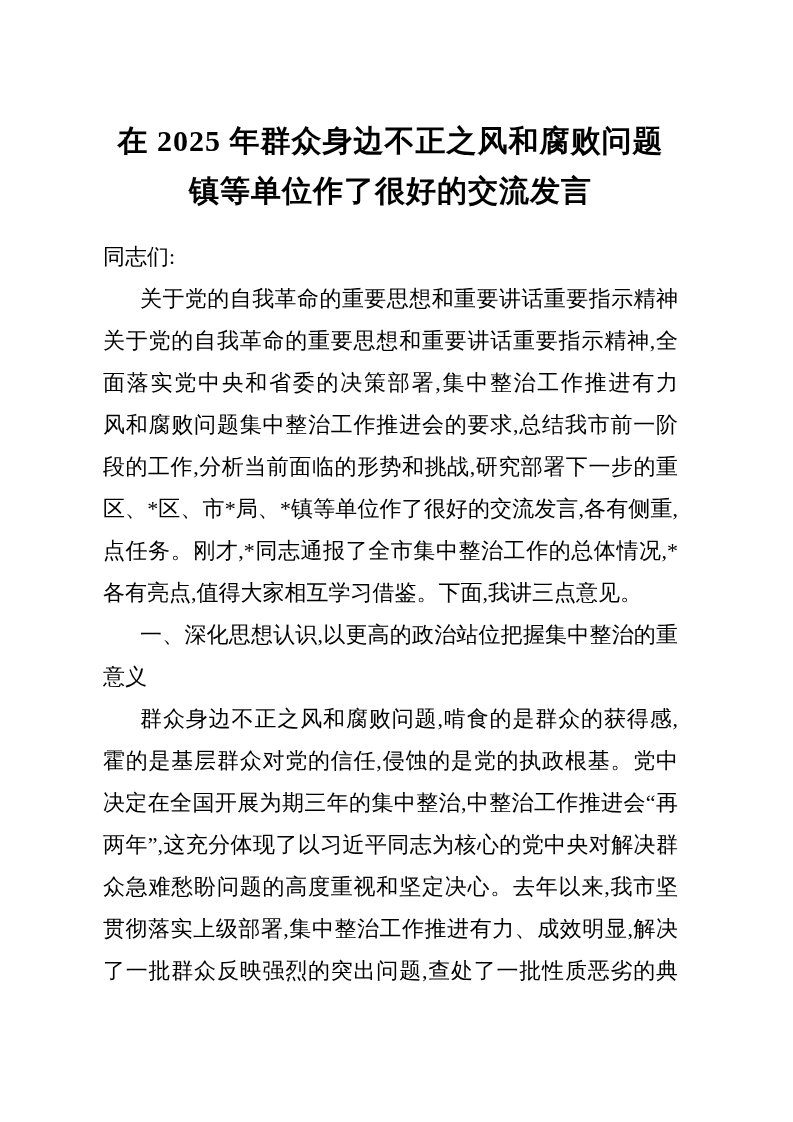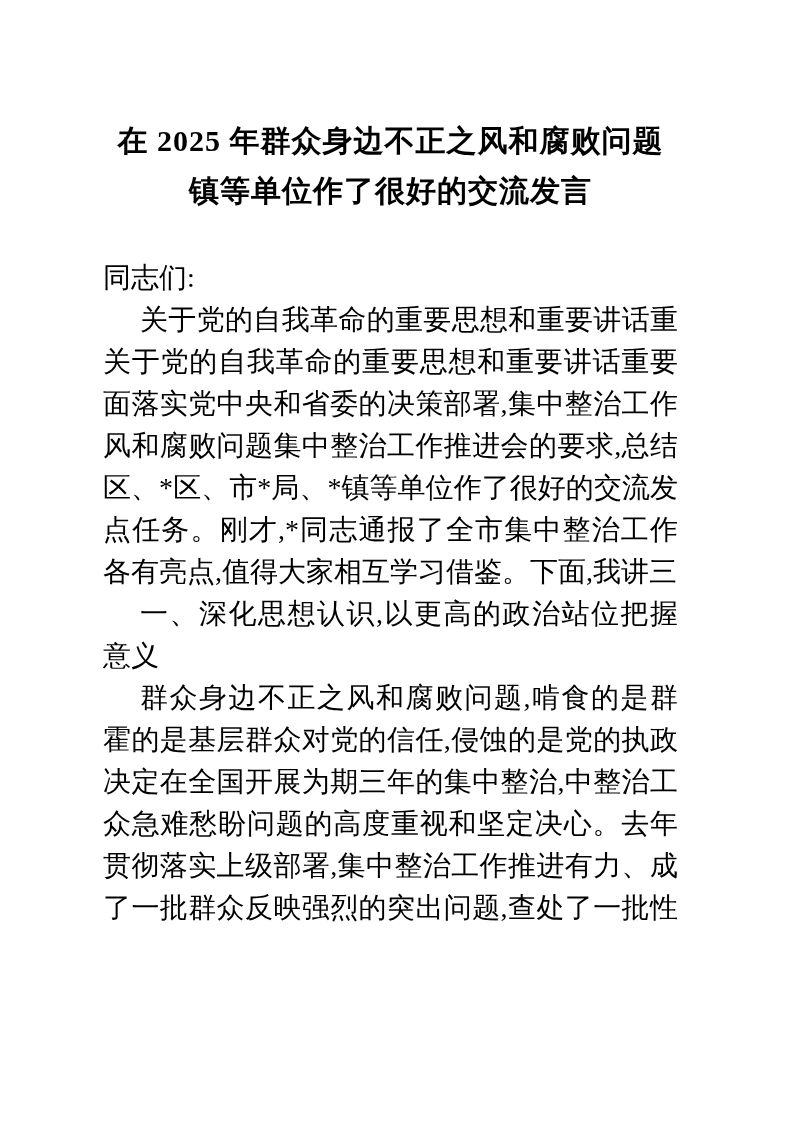--- a/index.html
+++ b/index.html
@@ -23,22 +23,22 @@
     line-height: 50px;
     font-weight: bold;
     text-align: center;
     letter-spacing: 1px;
   }
   .doc-title .title-line {
     height: 50px;
     overflow: hidden;
   }
   .doc-body {
-    margin-top: 41px;
-    font-size: 28px;
+    margin-top: 20px;
+    font-size: 22px;
   }
   .line {
     height: 42px;
     line-height: 42px;
     overflow: hidden;
     text-align: left;
   }
   .line.justify {
     text-align: justify;
     text-align-last: justify;
@@ -54,25 +54,27 @@
   <div class="doc-title">
     <div class="title-line">在 2025 年群众身边不正之风和腐败问题集</div>
     <div class="title-line">镇等单位作了很好的交流发言</div>
   </div>
   <div class="doc-body">
       <div class="line">同志们:</div>
       <div class="line indent justify">关于党的自我革命的重要思想和重要讲话重要指示精神</div>
       <div class="line justify">关于党的自我革命的重要思想和重要讲话重要指示精神,全</div>
       <div class="line justify">面落实党中央和省委的决策部署,集中整治工作推进有力</div>
       <div class="line justify">风和腐败问题集中整治工作推进会的要求,总结我市前一阶</div>
+      <div class="line justify">段的工作,分析当前面临的形势和挑战,研究部署下一步的重</div>
       <div class="line justify">区、*区、市*局、*镇等单位作了很好的交流发言,各有侧重,</div>
       <div class="line justify">点任务。刚才,*同志通报了全市集中整治工作的总体情况,*</div>
       <div class="line">各有亮点,值得大家相互学习借鉴。下面,我讲三点意见。</div>
       <div class="line indent justify">一、深化思想认识,以更高的政治站位把握集中整治的重大</div>
       <div class="line">意义</div>
       <div class="line indent justify">群众身边不正之风和腐败问题,啃食的是群众的获得感,挥</div>
       <div class="line justify">霍的是基层群众对党的信任,侵蚀的是党的执政根基。党中央</div>
       <div class="line justify">决定在全国开展为期三年的集中整治,中整治工作推进会“再抓</div>
+      <div class="line justify">两年”,这充分体现了以习近平同志为核心的党中央对解决群</div>
       <div class="line justify">众急难愁盼问题的高度重视和坚定决心。去年以来,我市坚决</div>
       <div class="line justify">贯彻落实上级部署,集中整治工作推进有力、成效明显,解决</div>
       <div class="line justify">了一批群众反映强烈的突出问题,查处了一批性质恶劣的典</div>
     </div>
 </div>
 
 </body></html>

